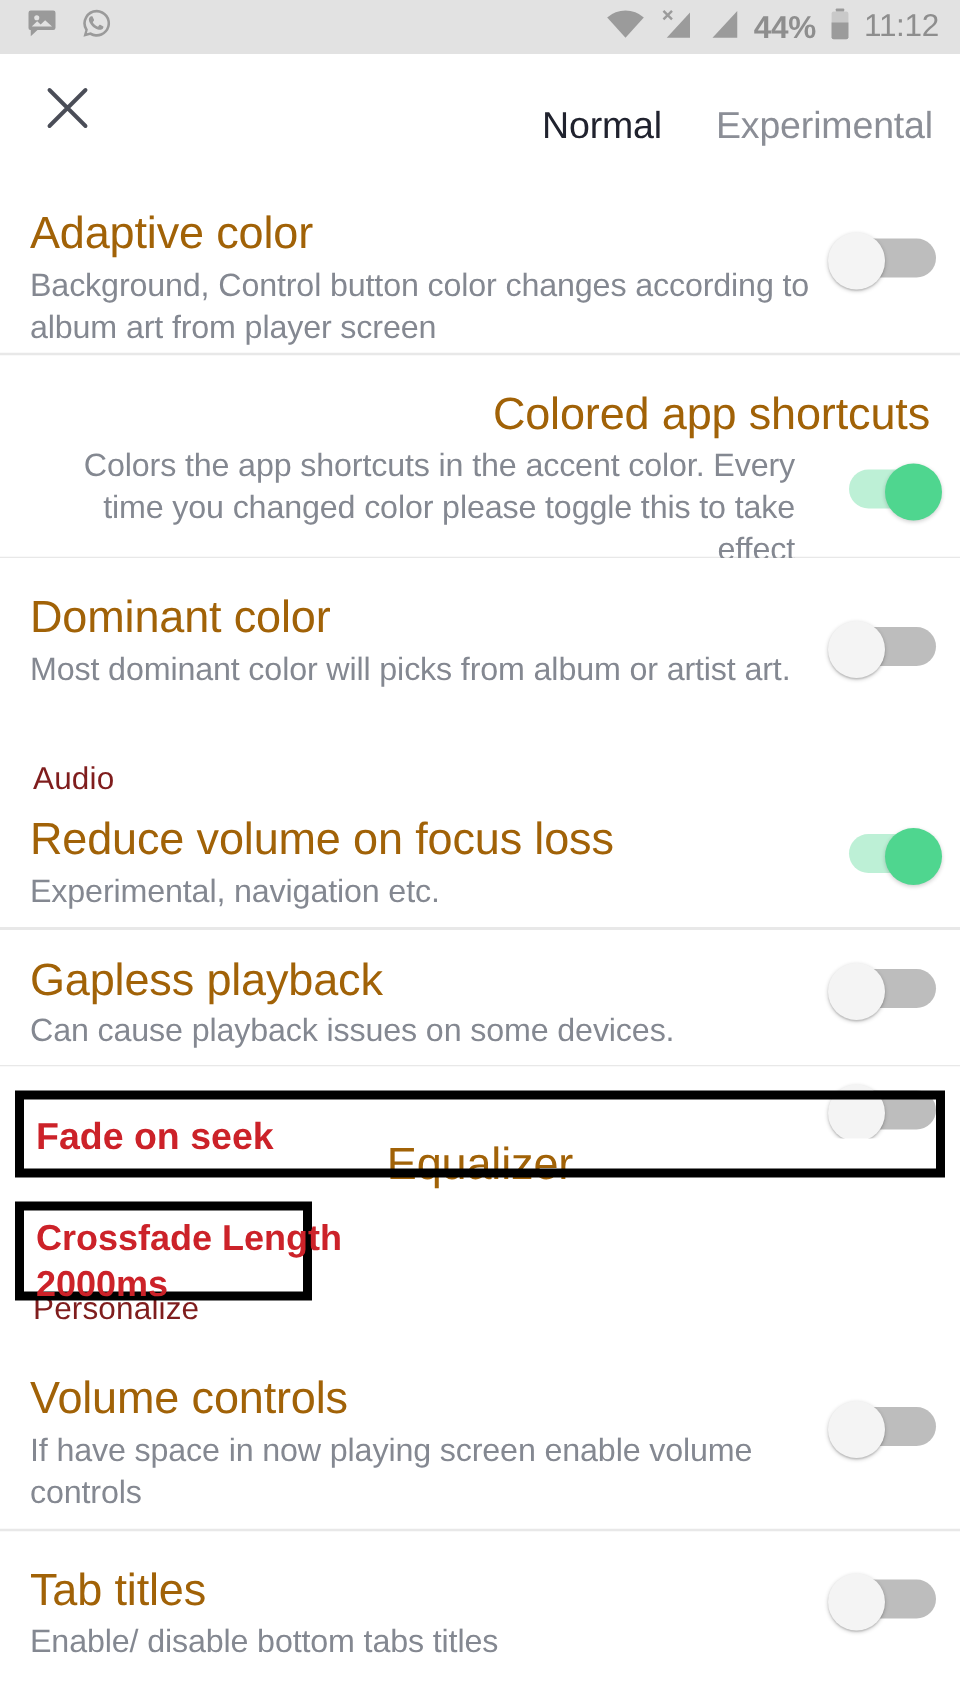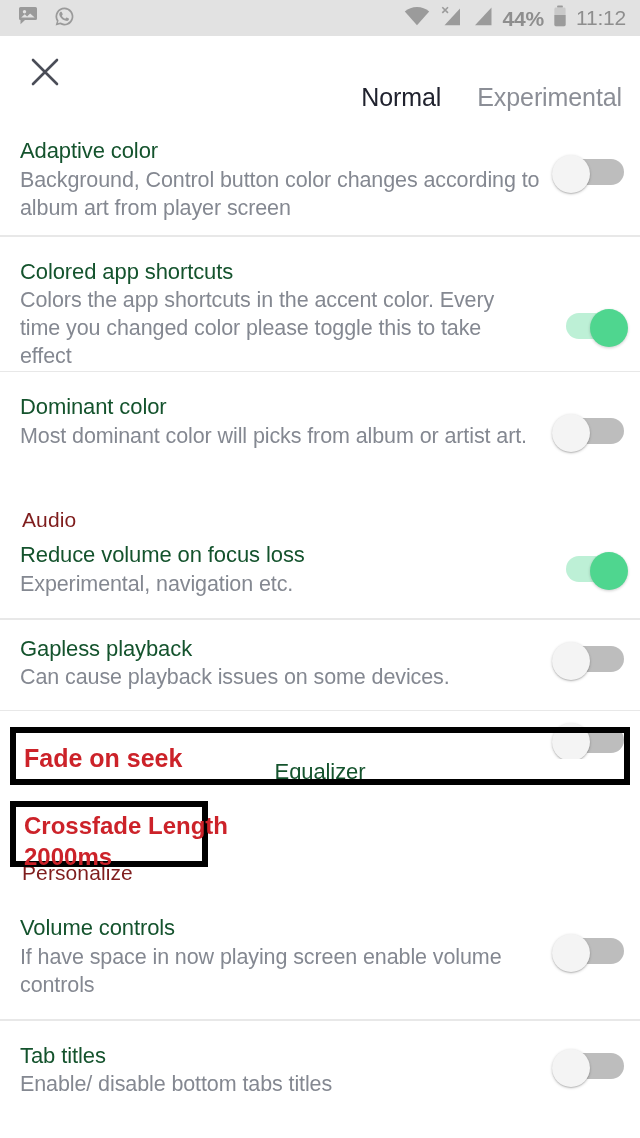--- a/index.html
+++ b/index.html
@@ -36,21 +36,21 @@
   }
   .close-btn{
     width:58px; height:58px; margin-left:16px;
     display:flex; align-items:center; justify-content:center;
     cursor:pointer;
   }
   .title{
     font-size:28px; font-weight:bold; color:#20222e;
     margin-left:24px; letter-spacing:0.1px;
   }
-  .tabs{ margin-left:auto; display:flex; align-items:flex-end; height:76px; }
+  .tabs{ margin-left:auto; display:flex; align-items:center; height:76px; }
   .tab{
     font-size:25px; color:#8b8e96; padding:20px 0 0 0;
     margin-right:36px; cursor:pointer; position:relative;
     letter-spacing:-0.1px;
   }
   .tab:last-child{ margin-right:18px; }
   .tab.active{ color:#20222e; }
   .tab-underline{
     position:absolute; left:347px; top:99px;
     width:113px; height:5px; background:#6fd39b; border-radius:2px;
@@ -58,21 +58,21 @@
   .appbar-shadow{
     position:absolute; left:0; top:111px; width:640px; height:3px;
     background:linear-gradient(to bottom, rgba(0,0,0,0.055), rgba(0,0,0,0));
   }
 
   
   .list{ position:relative; width:640px; }
   .row{ position:relative; width:640px; background:#fff; }
   .row-inner{ padding:0 20px; position:relative; }
   .row-title{
-    font-size:22px; color:#14532d; line-height:1.22;
+    font-size:30px; color:#a16207; line-height:1.22;
     letter-spacing:-0.1px; font-weight:400;
   }
   .row-sub{
     font-size:21.5px; color:#848891; line-height:1.30;
     letter-spacing:-0.1px; margin-top:2px;
   }
   .divider{
     width:640px; height:1.5px; background:#e8e8e8;
   }
   .section-head{
@@ -180,21 +180,21 @@
       <div class="row-title">Adaptive color</div>
       <div class="row-sub" style="width:520px;">Background, Control button color changes according to album art from player screen</div>
     </div>
     <div class="toggle" style="right:12px; top:43px;">
       <div class="tr"></div>
       <div class="th"></div>
     </div>
   </div>
   <div class="divider"></div>
 
-  <div class="row" style="height:134px;">
+  <div class="row" style="height:134px;text-align:right;">
     <div class="row-inner" style="padding-top:22px;">
       <div class="row-title">Colored app shortcuts</div>
       <div class="row-sub" style="width:510px;">Colors the app shortcuts in the accent color. Every time you changed color please toggle this to take effect</div>
     </div>
     <div class="toggle on" style="right:12px; top:72px;">
       <div class="tr"></div>
       <div class="th"></div>
     </div>
   </div>
   <div class="divider"></div>

